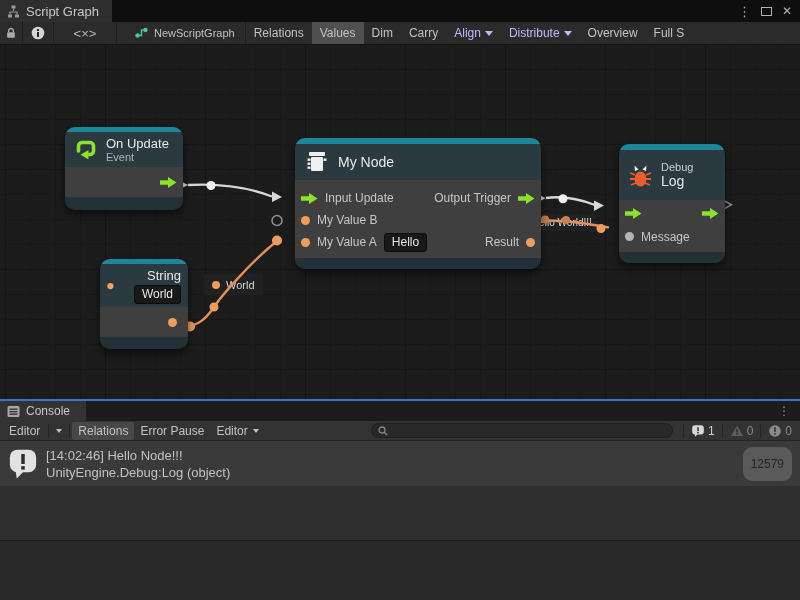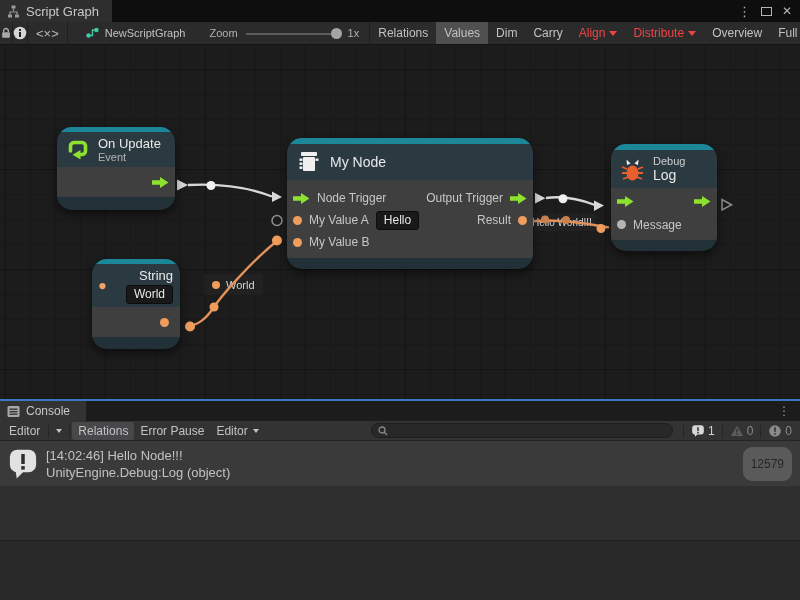--- a/index.html
+++ b/index.html
@@ -17,37 +17,37 @@
   .win-controls .dots{font-size:13px;letter-spacing:0;}
   .win-controls .maxbox{width:11px;height:9px;border:1.5px solid #b4b4b4;}
   .win-controls .closex{font-size:12px;}
 
   
   .gtoolbar{position:absolute;left:0;top:22px;width:800px;height:23px;background:#2b2b2b;border-bottom:1px solid #141414;display:flex;align-items:center;font-size:12px;color:#c2c2c2;overflow:hidden;white-space:nowrap;}
   .gtb-icon{display:flex;align-items:center;justify-content:center;height:100%;}
   .sep{width:1px;height:100%;background:#1f1f1f;flex:0 0 1px;}
   .gtb-btn{padding:0 8px;height:100%;display:flex;align-items:center;gap:4px;}
   .gtb-btn.active{background:#505050;}
-  .gtb-btn.disabled{color:#ef4444;}
+  .gtb-btn.disabled{color:#c4b5fd;}
   .caret{width:0;height:0;border-left:4px solid transparent;border-right:4px solid transparent;border-top:5px solid currentColor;display:inline-block;}
   .zoomwrap{display:flex;align-items:center;gap:8px;padding:0 10px 0 14px;}
   .slider{position:relative;width:94px;height:11px;}
   .slider .track{position:absolute;left:0;right:0;top:5px;height:2px;background:#5c5c5c;}
   .slider .handle{position:absolute;left:85px;top:0;width:11px;height:11px;border-radius:50%;background:#a5a5a5;}
   .graphref{display:flex;align-items:center;gap:6px;padding:0 10px 0 18px;font-size:11px;}
 
   
   .canvas{position:absolute;left:0;top:45px;width:800px;height:354px;background-color:#1c1c1c;
     background-image:
       linear-gradient(#141414 1px,transparent 1px),linear-gradient(90deg,#141414 1px,transparent 1px),
       linear-gradient(#181818 1px,transparent 1px),linear-gradient(90deg,#181818 1px,transparent 1px);
     background-size:100px 100px,100px 100px,25px 25px,25px 25px;background-position:5px 24px,5px 24px,5px 24px,5px 24px;}
   .wires{position:absolute;left:0;top:0;width:800px;height:354px;pointer-events:none;}
 
-  .node{position:absolute;border-radius:15px;box-shadow:0 4px 10px rgba(0,0,0,.55);overflow:hidden;}
+  .node{position:absolute;border-radius:10px;box-shadow:0 4px 10px rgba(0,0,0,.55);overflow:hidden;margin-left:8px;}
   .node .accent{background:var(--node-accent);}
   .node .titlebox{background:#2b3940;display:flex;align-items:center;gap:8px;padding:0 9px;}
   .node .nbody{background:#3f3f3f;}
   .node .nfooter{background:#223037;}
   .ntitle{font-size:13px;color:#e8e8e8;}
   .nsub{font-size:11px;color:#b2b2b2;}
   .prow{display:flex;align-items:center;justify-content:space-between;padding:0 6px;color:#c6c6c6;font-size:12px;}
   .pgrp{display:flex;align-items:center;gap:7px;}
   .dot{width:9px;height:9px;border-radius:50%;background:var(--value-orange);flex:0 0 9px;}
   .dot.gray{background:#b4b4b4;}
@@ -123,28 +123,20 @@
   </div>
   <div class="sep"></div>
   <div class="graphref">
     <svg width="13" height="12" viewBox="0 0 13 12">
       <path d="M2.5 8.5 H6.5 V3 H10" stroke="#43c8a8" stroke-width="1.4" fill="none"></path>
       <circle cx="2.5" cy="8.5" r="2.2" fill="#43c8a8"></circle>
       <circle cx="10.5" cy="3" r="2.2" fill="#43c8a8"></circle>
     </svg>
     <span>NewScriptGraph</span>
   </div>
-  <div class="zoomwrap">
-    <span style="font-size:11px;color:#b0b0b0;">Zoom</span>
-    <div class="slider">
-      <div class="track"></div>
-      <div class="handle"></div>
-    </div>
-    <span style="font-size:11px;color:#b0b0b0;">1x</span>
-  </div>
   <div class="sep"></div>
   <div class="gtb-btn">
       <span>Relations</span>
     </div>
   <div class="gtb-btn active">
       <span>Values</span>
     </div>
   <div class="gtb-btn">
       <span>Dim</span>
     </div>
@@ -240,46 +232,46 @@
         <rect x="19.5" y="9.5" width="3" height="2.4" fill="#f0f0f0"></rect>
       </svg>
       <div class="ntitle" style="font-size:14px;">My Node</div>
     </div>
     <div class="nbody" style="padding:7px 0 5px;">
       <div class="prow" style="height:22px;">
         <span class="pgrp">
           <svg width="17" height="11" viewBox="0 0 17 11">
             <path d="M0,3.2 h8 v-3.2 l8.5,5.5 l-8.5,5.5 v-3.2 h-8 z" fill="#8ce22e"></path>
           </svg>
-          <span>Node Trigger</span>
+          <span>Input Update</span>
         </span>
         <span class="pgrp">
           <span>Output Trigger</span>
           <svg width="17" height="11" viewBox="0 0 17 11">
             <path d="M0,3.2 h8 v-3.2 l8.5,5.5 l-8.5,5.5 v-3.2 h-8 z" fill="#8ce22e"></path>
           </svg>
         </span>
       </div>
       <div class="prow" style="height:22px;">
         <span class="pgrp">
           <span class="dot"></span>
+          <span>My Value B</span>
+        </span>
+        <span></span>
+      </div>
+      <div class="prow" style="height:22px;">
+        <span class="pgrp">
+          <span class="dot"></span>
           <span>My Value A</span>
           <span class="field">Hello</span>
         </span>
         <span class="pgrp">
           <span>Result</span>
           <span class="dot"></span>
         </span>
-      </div>
-      <div class="prow" style="height:22px;">
-        <span class="pgrp">
-          <span class="dot"></span>
-          <span>My Value B</span>
-        </span>
-        <span></span>
       </div>
     </div>
     <div class="nfooter" style="height:11px;"></div>
   </div>
 
   <div class="node" style="left:92px;top:214px;width:88px;">
     <div class="accent" style="height:5px;"></div>
     <div class="titlebox" style="height:43px;gap:20px;padding:0 7px;">
       <svg width="22" height="22" viewBox="0 0 22 22">
         <circle cx="11" cy="11" r="10" fill="#f4a266"></circle>
@@ -293,21 +285,21 @@
       <div class="prow" style="height:30px;">
         <span></span>
         <span class="dot" style="margin-right:5px;"></span>
       </div>
     </div>
     <div class="nfooter" style="height:12px;"></div>
   </div>
 
   <div class="node" style="left:611px;top:99px;width:106px;">
     <div class="accent" style="height:6px;"></div>
-    <div class="titlebox" style="height:38px;">
+    <div class="titlebox" style="height:50px;">
       <svg width="25" height="25" viewBox="0 0 25 25">
         <g stroke="#e85f2e" stroke-width="1.8">
           <line x1="7" y1="12" x2="2" y2="10"></line>
             <line x1="7" y1="16" x2="2" y2="16"></line>
             <line x1="8" y1="20" x2="3" y2="22"></line>
           <line x1="18" y1="12" x2="23" y2="10"></line>
             <line x1="18" y1="16" x2="23" y2="16"></line>
             <line x1="17" y1="20" x2="22" y2="22"></line>
         </g>
         <ellipse cx="12.5" cy="16" rx="6" ry="7.5" fill="#e85f2e"></ellipse>

